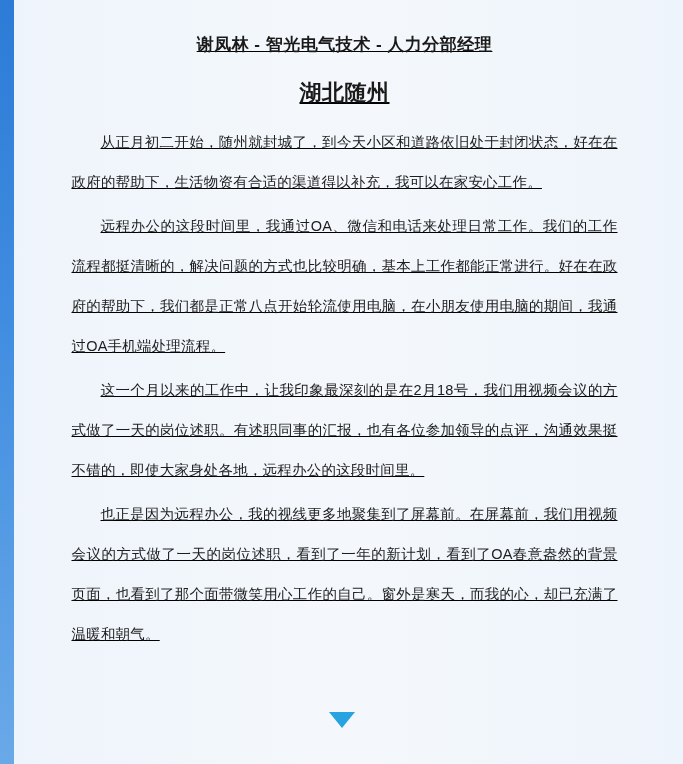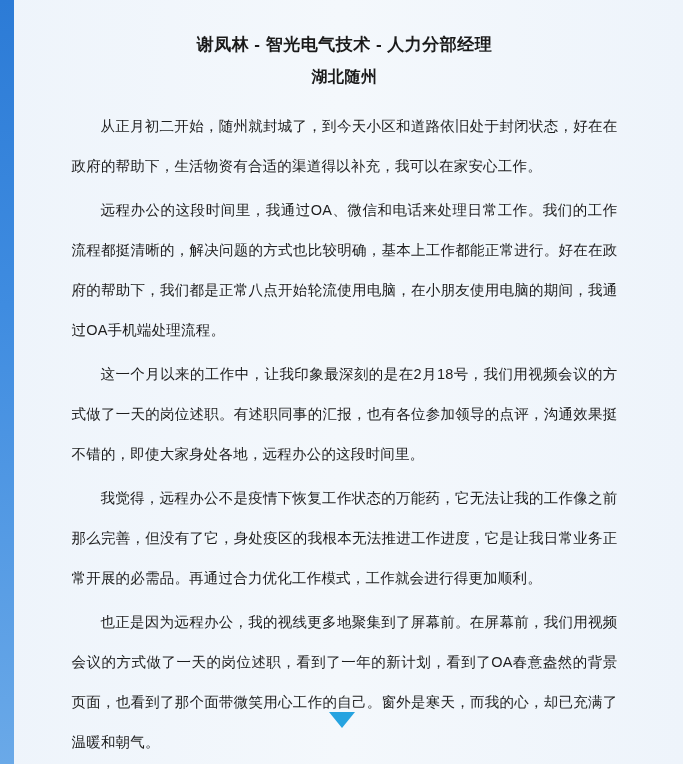--- a/index.html
+++ b/index.html
@@ -12,20 +12,21 @@
     background: #f2f6fb;
     font-family: "Liberation Sans", "DejaVu Sans", sans-serif;
     overflow: hidden;
   }
   .page {
     position: relative;
     width: 683px;
     height: 764px;
     background: linear-gradient(to right, #eef4fb 0%, #f4f8fc 50%, #eef4fb 100%);
     box-sizing: border-box;
+    text-decoration: underline;
   }
   .left-bar {
     position: absolute;
     left: 0;
     top: 0;
     width: 14px;
     height: 764px;
     background: linear-gradient(to bottom, #2c7bd6 0%, #3f8ce0 40%, #6aa9e8 100%);
   }
   .content {
@@ -40,26 +41,26 @@
     padding-top: 8px;
   }
   .title-main {
     font-size: 17px;
     font-weight: bold;
     color: #1a1a1a;
     letter-spacing: 0.5px;
     line-height: 30px;
   }
   .title-sub {
-    font-size: 16px;
+    font-size: 22px;
     font-weight: bold;
     color: #1a1a1a;
     letter-spacing: 0.5px;
     line-height: 30px;
-    margin-top: 2px;
+    margin-top: 18px;
   }
   .body-text {
     margin-top: 14px;
   }
   .para {
     font-size: 14.5px;
     line-height: 40px;
     color: #1d1d1d;
     text-align: justify;
     text-justify: inter-ideograph;
@@ -95,21 +96,20 @@
 
     <div class="title-block">
       <div class="title-main">谢凤林 - 智光电气技术 - 人力分部经理</div>
       <div class="title-sub">湖北随州</div>
     </div>
 
     <div class="body-text">
       <p class="para">从正月初二开始，随州就封城了，到今天小区和道路依旧处于封闭状态，好在在政府的帮助下，生活物资有合适的渠道得以补充，我可以在家安心工作。</p>
       <p class="para">远程办公的这段时间里，我通过OA、微信和电话来处理日常工作。我们的工作流程都挺清晰的，解决问题的方式也比较明确，基本上工作都能正常进行。好在在政府的帮助下，我们都是正常八点开始轮流使用电脑，在小朋友使用电脑的期间，我通过OA手机端处理流程。</p>
       <p class="para">这一个月以来的工作中，让我印象最深刻的是在2月18号，我们用视频会议的方式做了一天的岗位述职。有述职同事的汇报，也有各位参加领导的点评，沟通效果挺不错的，即使大家身处各地，远程办公的这段时间里。</p>
-      <p class="para">我觉得，远程办公不是疫情下恢复工作状态的万能药，它无法让我的工作像之前那么完善，但没有了它，身处疫区的我根本无法推进工作进度，它是让我日常业务正常开展的必需品。再通过合力优化工作模式，工作就会进行得更加顺利。</p>
       <p class="para">也正是因为远程办公，我的视线更多地聚集到了屏幕前。在屏幕前，我们用视频会议的方式做了一天的岗位述职，看到了一年的新计划，看到了OA春意盎然的背景页面，也看到了那个面带微笑用心工作的自己。窗外是寒天，而我的心，却已充满了温暖和朝气。</p>
     </div>
 
   </div>
 
   <div class="footer-arrow-wrap">
     <div class="arrow-down"></div>
   </div>
 
 </div>

